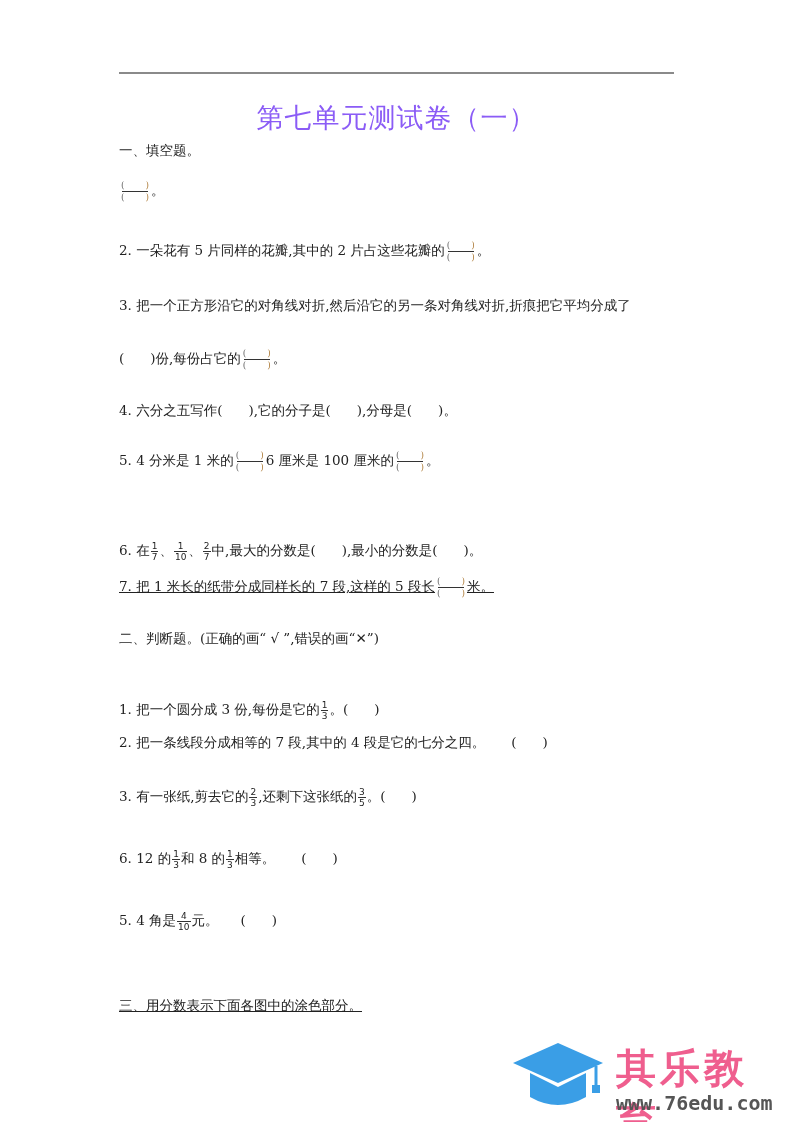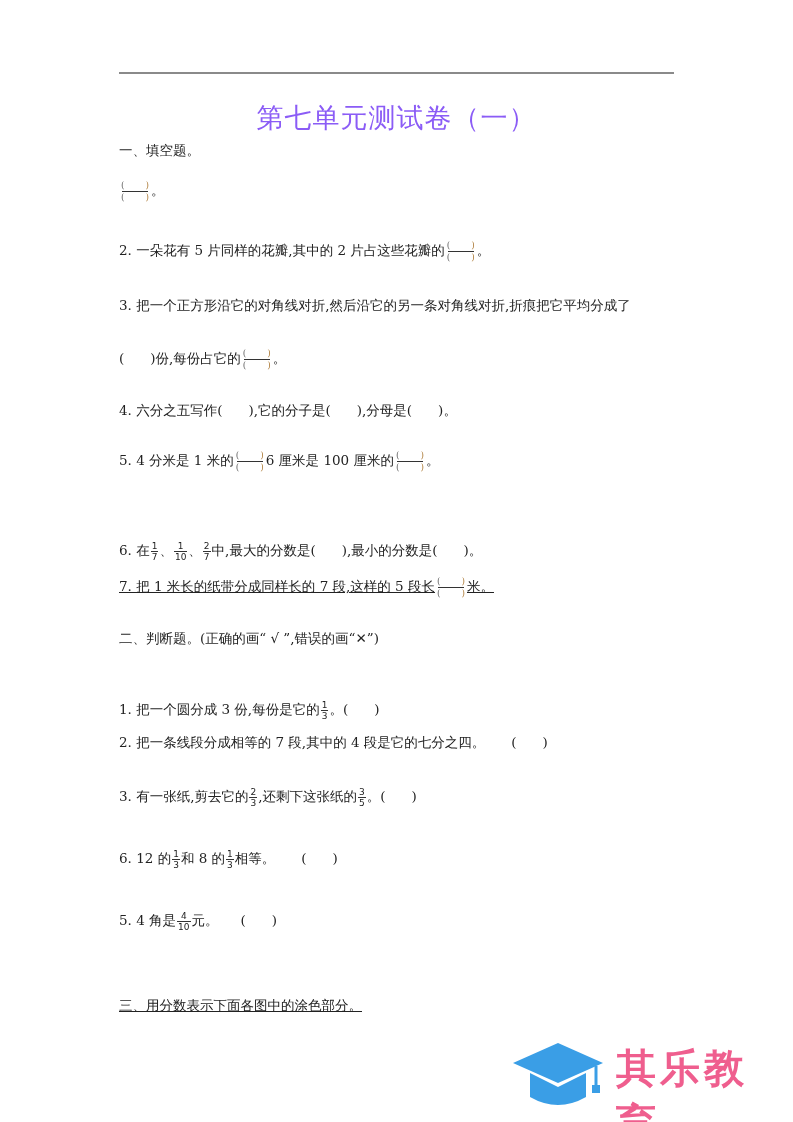--- a/index.html
+++ b/index.html
@@ -89,13 +89,14 @@
 <div class="line" style="top:995px;text-decoration:underline;">三、用分数表示下面各图中的涂色部分。</div>
 
 <div class="logo">
   <svg width="100" height="80" viewBox="0 0 100 80" style="position:absolute;left:0;top:0;">
     <polygon points="5,28 50,8 95,28 50,48" fill="#3a9ee6"></polygon>
     <path d="M22,38 L22,62 Q50,78 78,62 L78,38 L50,52 Z" fill="#3a9ee6"></path>
     <line x1="88" y1="31" x2="88" y2="52" stroke="#3a9ee6" stroke-width="3"></line>
     <rect x="84" y="50" width="8" height="8" fill="#3a9ee6"></rect>
   </svg>
   <div class="name">其乐教育</div>
+  <div class="url">www.76edu.com</div>
 </div>
 
 </body></html>

